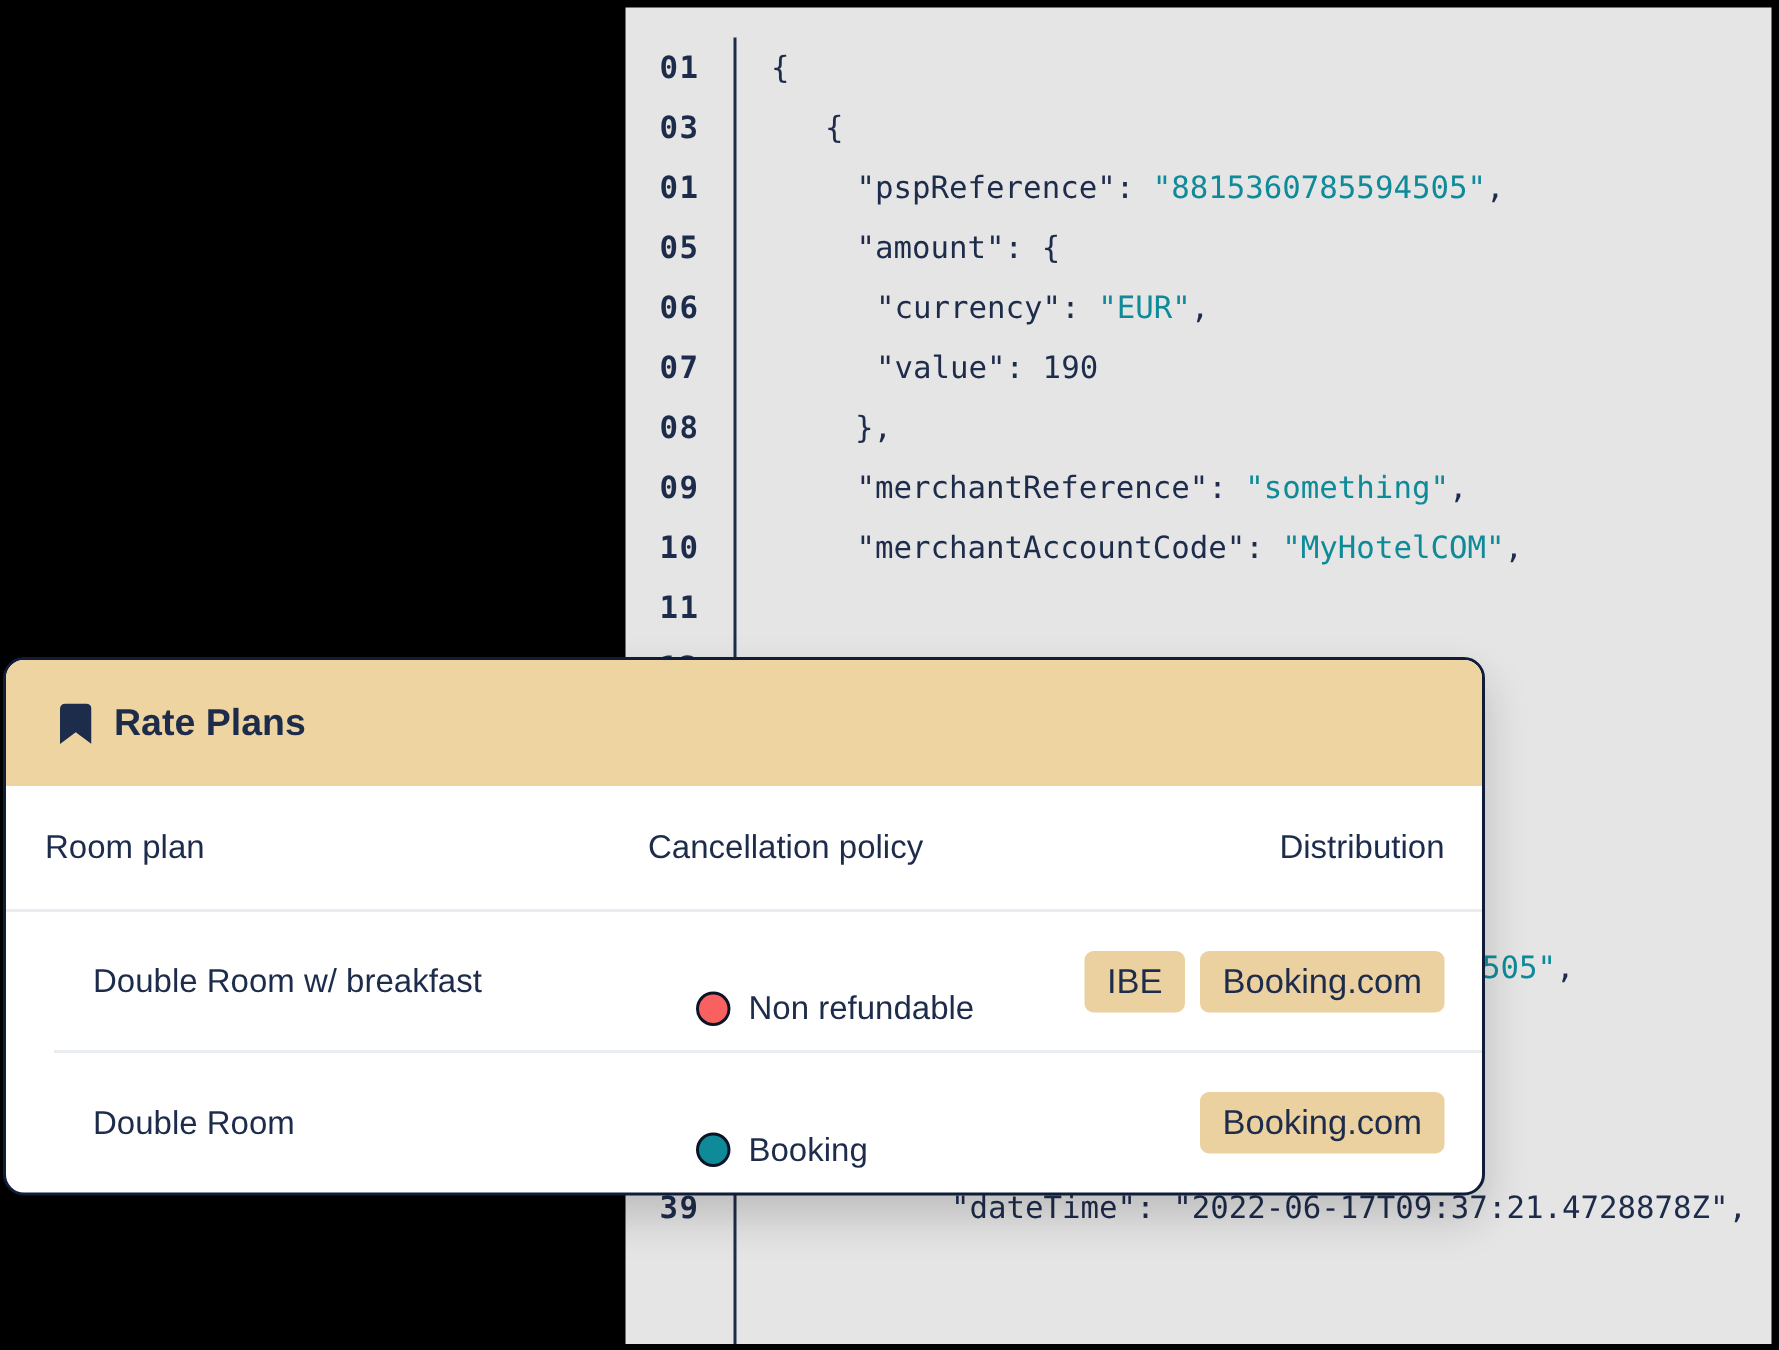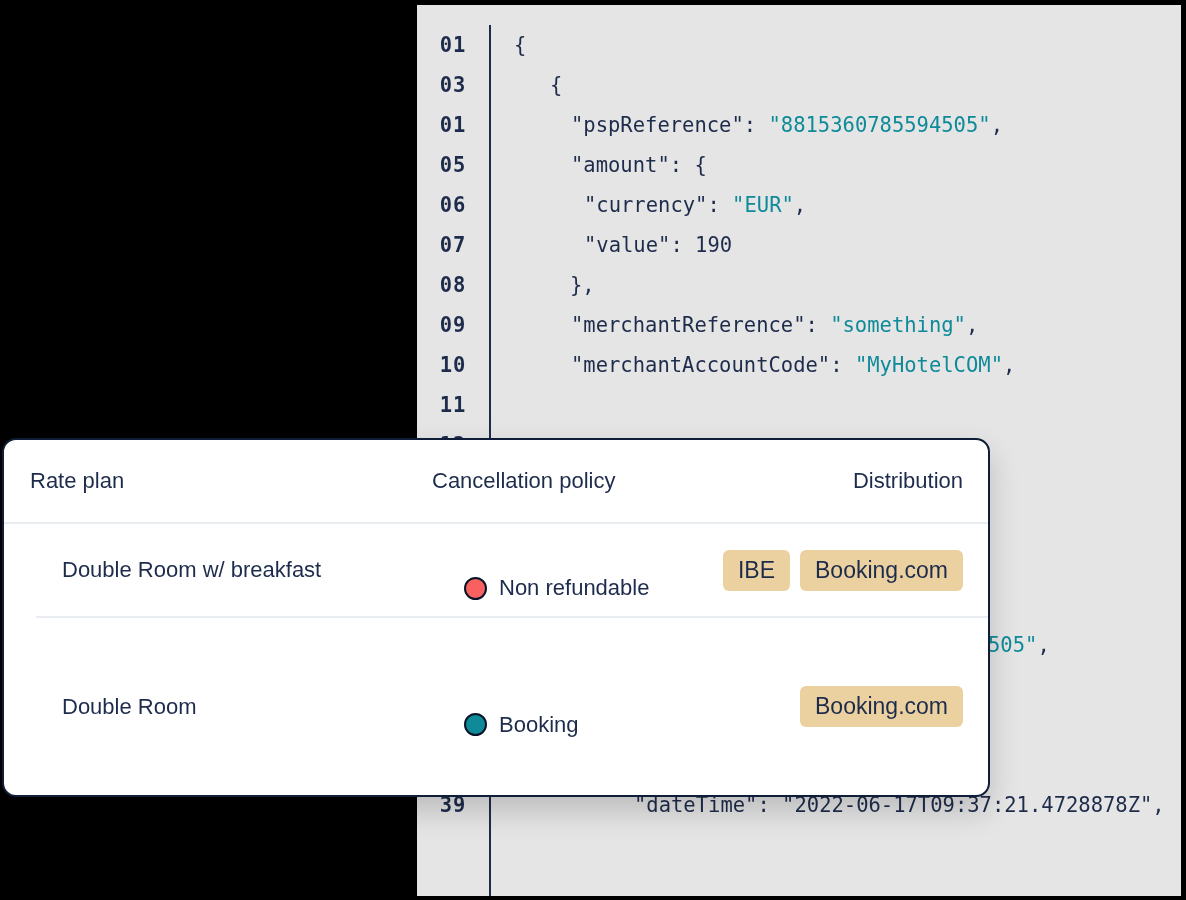--- a/index.html
+++ b/index.html
@@ -72,23 +72,31 @@
         <div class="code-line"><span class="line-num">19</span><span class="line-code" style="padding-left: 0px;"></span></div>
         <div class="code-line"><span class="line-num">20</span><span class="line-code" style="padding-left: 118px;"><span class="tok-plain">},</span></span></div>
         <div class="code-line"><span class="line-num">39</span><span class="line-code" style="padding-left: 120px;"><span class="tok-plain">"dateTime": "2022-06-17T09:37:21.4728878Z",</span></span></div>
       </div>
     <div class="code-fragment">
       <span class="tok-str">505"</span><span class="tok-plain">,</span>
     </div>
   </div>
 
   <div class="card">
+    <div class="card-header">
+      <span class="bookmark">
+        <svg width="21" height="27" viewBox="0 0 21 27" xmlns="http://www.w3.org/2000/svg">
+          <path d="M3.5 0 H17.5 A3.5 3.5 0 0 1 21 3.5 V27 L10.5 19.2 L0 27 V3.5 A3.5 3.5 0 0 1 3.5 0 Z" fill="#1e2c4c"></path>
+        </svg>
+      </span>
+      <span class="card-title">Rate Plans</span>
+    </div>
 
     <div class="grid-row thead">
-      <div>Rate plan</div>
+      <div>Room plan</div>
       <div>Cancellation policy</div>
       <div class="th-right">Distribution</div>
     </div>
 
     <div id="card-rows" style="display:flex;flex-direction:column;flex:1 1 auto;padding-left:32px;">
         <div class="grid-row trow trow-1">
           <div>Double Room w/ breakfast</div>
           <div class="policy-cell">
             <span class="policy-dot" style="background: rgb(249, 97, 96);"></span>
             <span>Non refundable</span>

